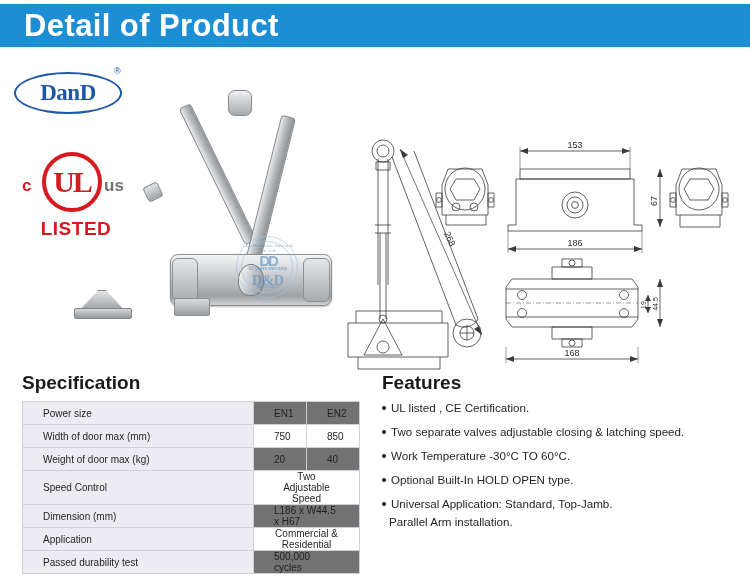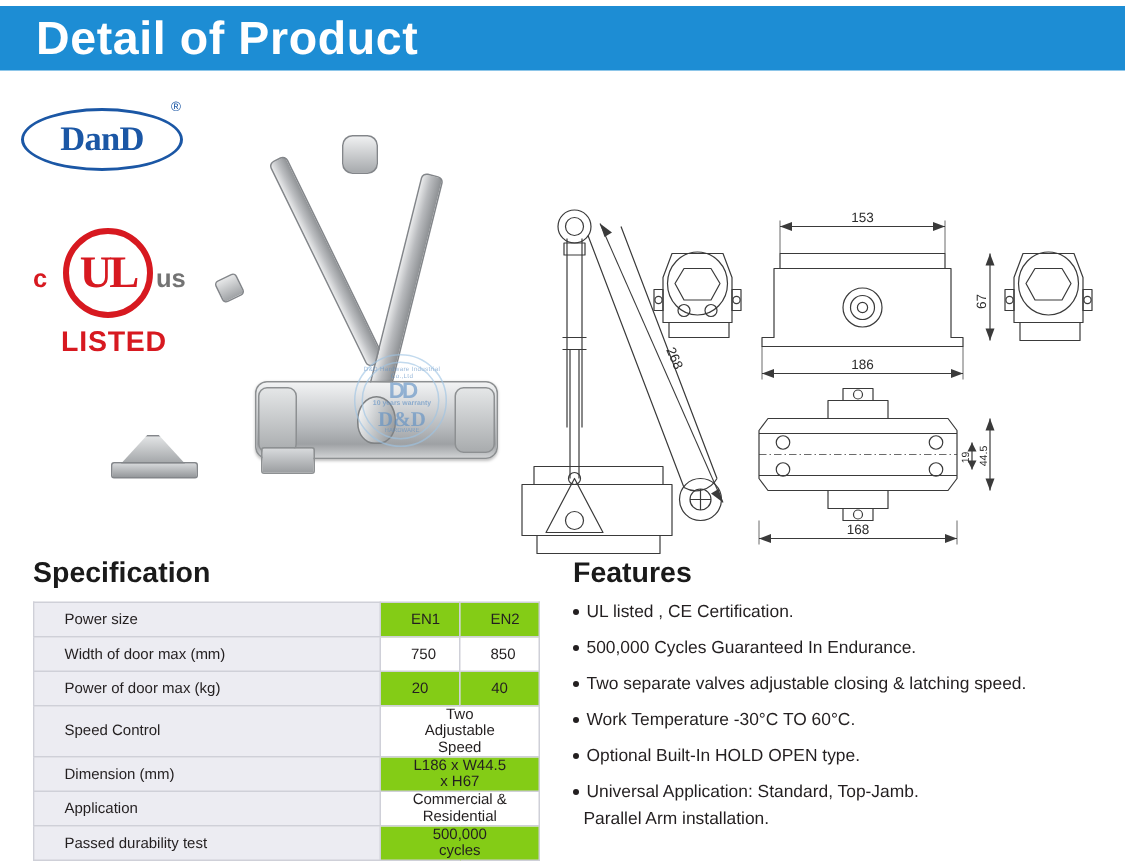--- a/index.html
+++ b/index.html
@@ -153,21 +153,21 @@
   
   .spec{position:absolute;left:22px;top:372px;width:340px;}
   .sec-title{font-size:19px;font-weight:bold;color:#1a1a1a;margin:0 0 7px 0;}
   table.spec-table{border-collapse:collapse;width:338px;table-layout:fixed;}
   table.spec-table td{
     border:1px solid #cfd0d8;font-size:10px;color:#231f20;
     height:22px;padding:0 20px;
   }
   td.lbl{width:190px;background:#ececf2;text-align:left;}
   td.val{background:#ffffff;text-align:center;}
-  td.val-tint{background:#84cc16;text-align:center;}
+  td.val-tint{background:#737373;}
 
   
   .features{position:absolute;left:382px;top:372px;width:350px;}
   .feat-list{margin:0;padding:0;list-style:none;}
   .feat-list li{
     font-size:11.6px;color:#231f20;line-height:14px;margin-bottom:10px;
     position:relative;padding-left:9px;
   }
   .feat-list li .bullet{
     position:absolute;left:0;top:5px;width:4px;height:4px;
@@ -354,21 +354,21 @@
             <td class="lbl">Power size</td>
             <td class="val-tint">EN1</td>
             <td class="val-tint">EN2</td>
           </tr>
           <tr>
             <td class="lbl">Width of door max (mm)</td>
             <td class="val">750</td>
             <td class="val">850</td>
           </tr>
           <tr>
-            <td class="lbl">Power of door max (kg)</td>
+            <td class="lbl">Weight of door max (kg)</td>
             <td class="val-tint">20</td>
             <td class="val-tint">40</td>
           </tr>
           <tr>
             <td class="lbl">Speed Control</td>
             <td class="val" colspan="2">Two Adjustable Speed</td>
           </tr>
           <tr>
             <td class="lbl">Dimension  (mm)</td>
             <td class="val-tint" colspan="2">L186 x W44.5 x H67</td>
@@ -382,21 +382,20 @@
             <td class="val-tint" colspan="2">500,000 cycles</td>
           </tr>
         </tbody>
     </table>
   </div>
 
   <div class="features">
     <div class="sec-title">Features</div>
     <ul class="feat-list">
         <li><span class="bullet"></span><span>UL listed , CE Certification.</span></li>
-        <li><span class="bullet"></span><span>500,000 Cycles Guaranteed In Endurance.</span></li>
         <li><span class="bullet"></span><span>Two separate valves adjustable closing &amp; latching speed.</span></li>
         <li><span class="bullet"></span><span>Work Temperature -30°C TO 60°C.</span></li>
         <li><span class="bullet"></span><span>Optional Built-In HOLD OPEN type.</span></li>
         <li><span class="bullet"></span><span>Universal Application: Standard, Top-Jamb.</span></li>
       </ul>
     <div class="feat-cont">Parallel  Arm installation.</div>
   </div>
 
 </div>
 

